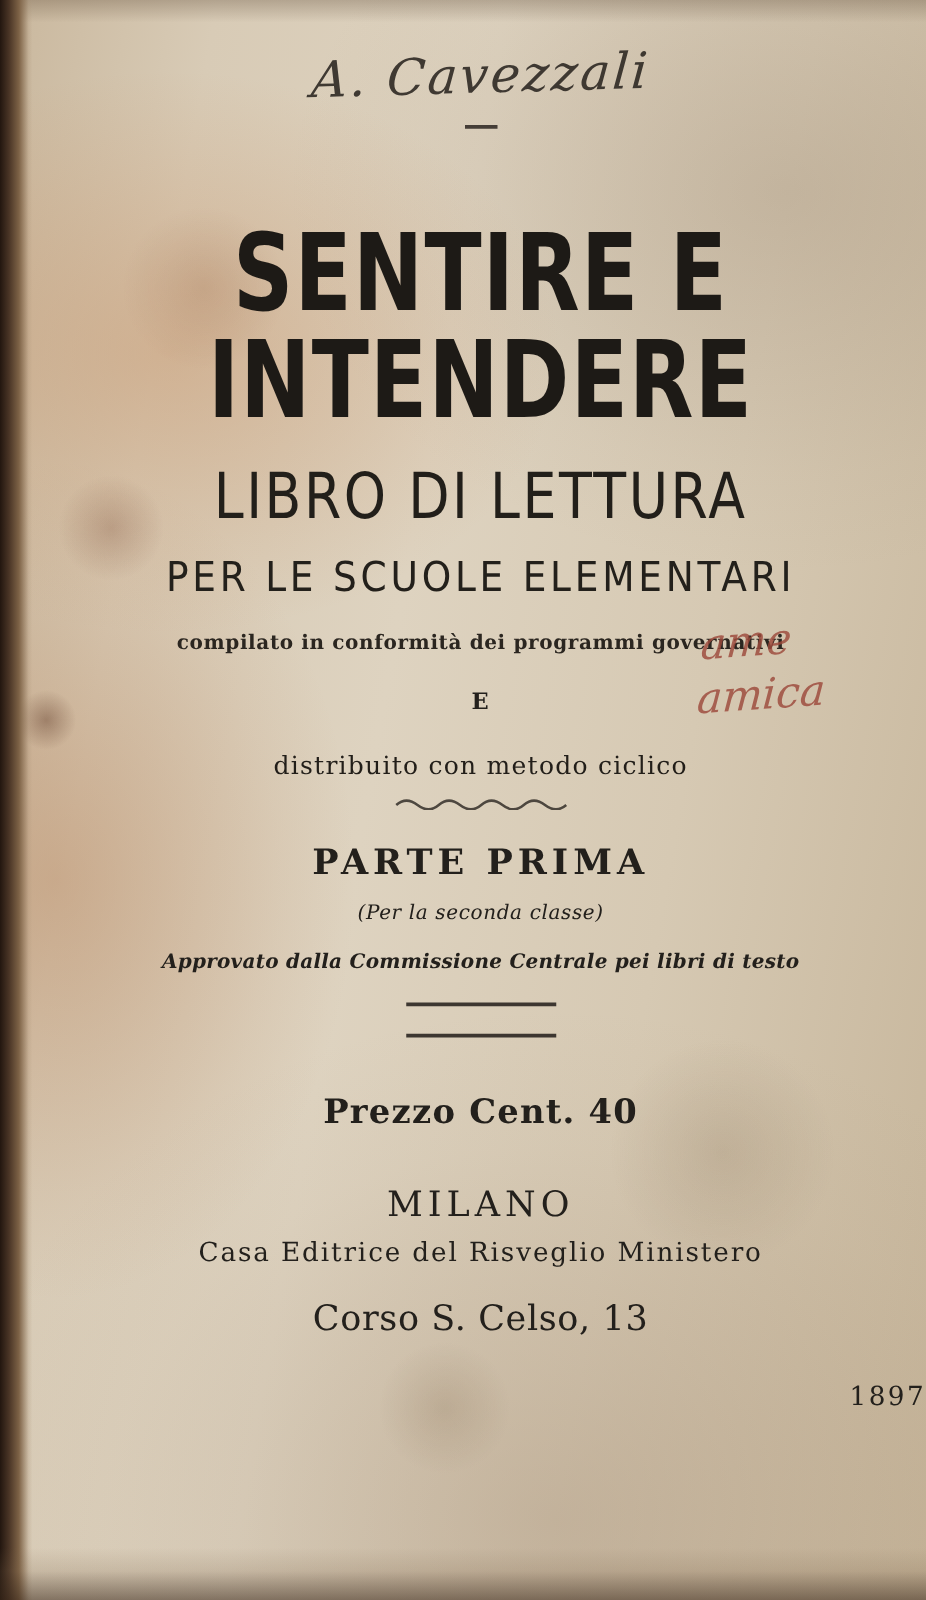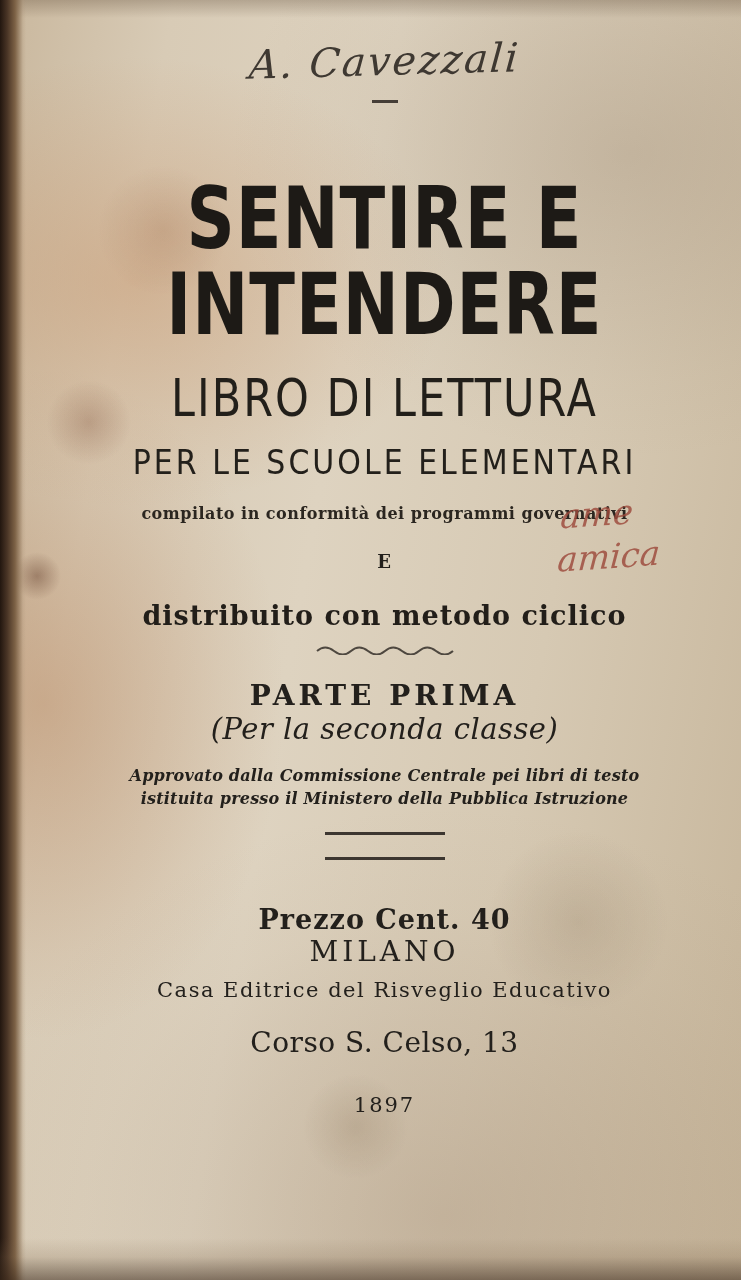--- a/index.html
+++ b/index.html
@@ -122,43 +122,44 @@
   }
   .line-e {
     font-family: "DejaVu Serif", serif;
     font-weight: 700;
     font-size: 18px;
     margin-top: 28px;
     letter-spacing: 1px;
   }
   .line-ciclico {
     font-family: "DejaVu Serif", serif;
-    font-weight: 700;
-    font-size: 27px;
+    font-weight: 400;
+    font-size: 20px;
     letter-spacing: 1px;
     margin-top: 28px;
     color: #221e19;
   }
   .squiggle {
     margin: 12px auto 0 auto;
     width: 140px;
     height: 12px;
     opacity: .8;
   }
   .parte-prima {
     font-family: "DejaVu Serif", serif;
     font-weight: 700;
     font-size: 28px;
     letter-spacing: 4px;
     margin-top: 20px;
   }
   .classe {
     font-family: "DejaVu Serif", serif;
     font-style: italic;
-    font-size: 29px;
+    font-size: 16px;
+    margin-top: 14px;
     letter-spacing: .5px;
   }
   .approvato {
     font-family: "DejaVu Serif", serif;
     font-style: italic;
     font-weight: 700;
     font-size: 16px;
     line-height: 1.45;
     margin-top: 18px;
     letter-spacing: .2px;
@@ -184,38 +185,40 @@
     font-family: "DejaVu Serif", serif;
     font-weight: 700;
     font-size: 27px;
     letter-spacing: 1px;
     margin-top: 44px;
   }
   .city {
     font-family: "DejaVu Serif", serif;
     font-size: 28px;
     letter-spacing: 4px;
+    margin-top: 42px;
   }
   .publisher {
     font-family: "DejaVu Serif", serif;
     font-size: 21px;
     letter-spacing: 1.5px;
     margin-top: 10px;
   }
   .address {
     font-family: "DejaVu Serif", serif;
     font-size: 28px;
     letter-spacing: .5px;
     margin-top: 24px;
   }
   .year {
     font-family: "DejaVu Serif", serif;
     font-size: 21px;
     letter-spacing: 2px;
     margin-top: 34px;
+    text-align: right;
   }
   
   .annotation {
     position: absolute;
     right: 22px;
     top: 490px;
     width: 160px;
     text-align: left;
     color: #9d4a3c;
     font-family: "DejaVu Serif", serif;
@@ -251,32 +254,31 @@
 
     <svg class="squiggle" viewBox="0 0 140 12">
       <path d="M2 8 Q 10 1, 19 8 T 36 8 T 53 8 T 70 8 T 87 8 T 104 8 T 121 8 T 138 8" fill="none" stroke="#2b2621" stroke-width="2"></path>
     </svg>
 
     <div class="parte-prima">PARTE PRIMA</div>
     <div class="classe">(Per la seconda classe)</div>
 
     <div class="approvato">
       <div>Approvato dalla Commissione Centrale pei libri di testo</div>
-      <div>istituita presso il Ministero della Pubblica Istruzione</div>
     </div>
 
     <div class="rule"></div>
 
 
     <div class="rule"></div>
 
     <div class="prezzo">Prezzo Cent. 40</div>
 
     <div class="city">MILANO</div>
-    <div class="publisher">Casa Editrice del Risveglio Educativo</div>
+    <div class="publisher">Casa Editrice del Risveglio Ministero</div>
     <div class="address">Corso S. Celso, 13</div>
     <div class="year">1897</div>
   </div>
 
   <div class="annotation">
     <div>ame</div>
     <div>amica</div>
   </div>
 </div>
 

